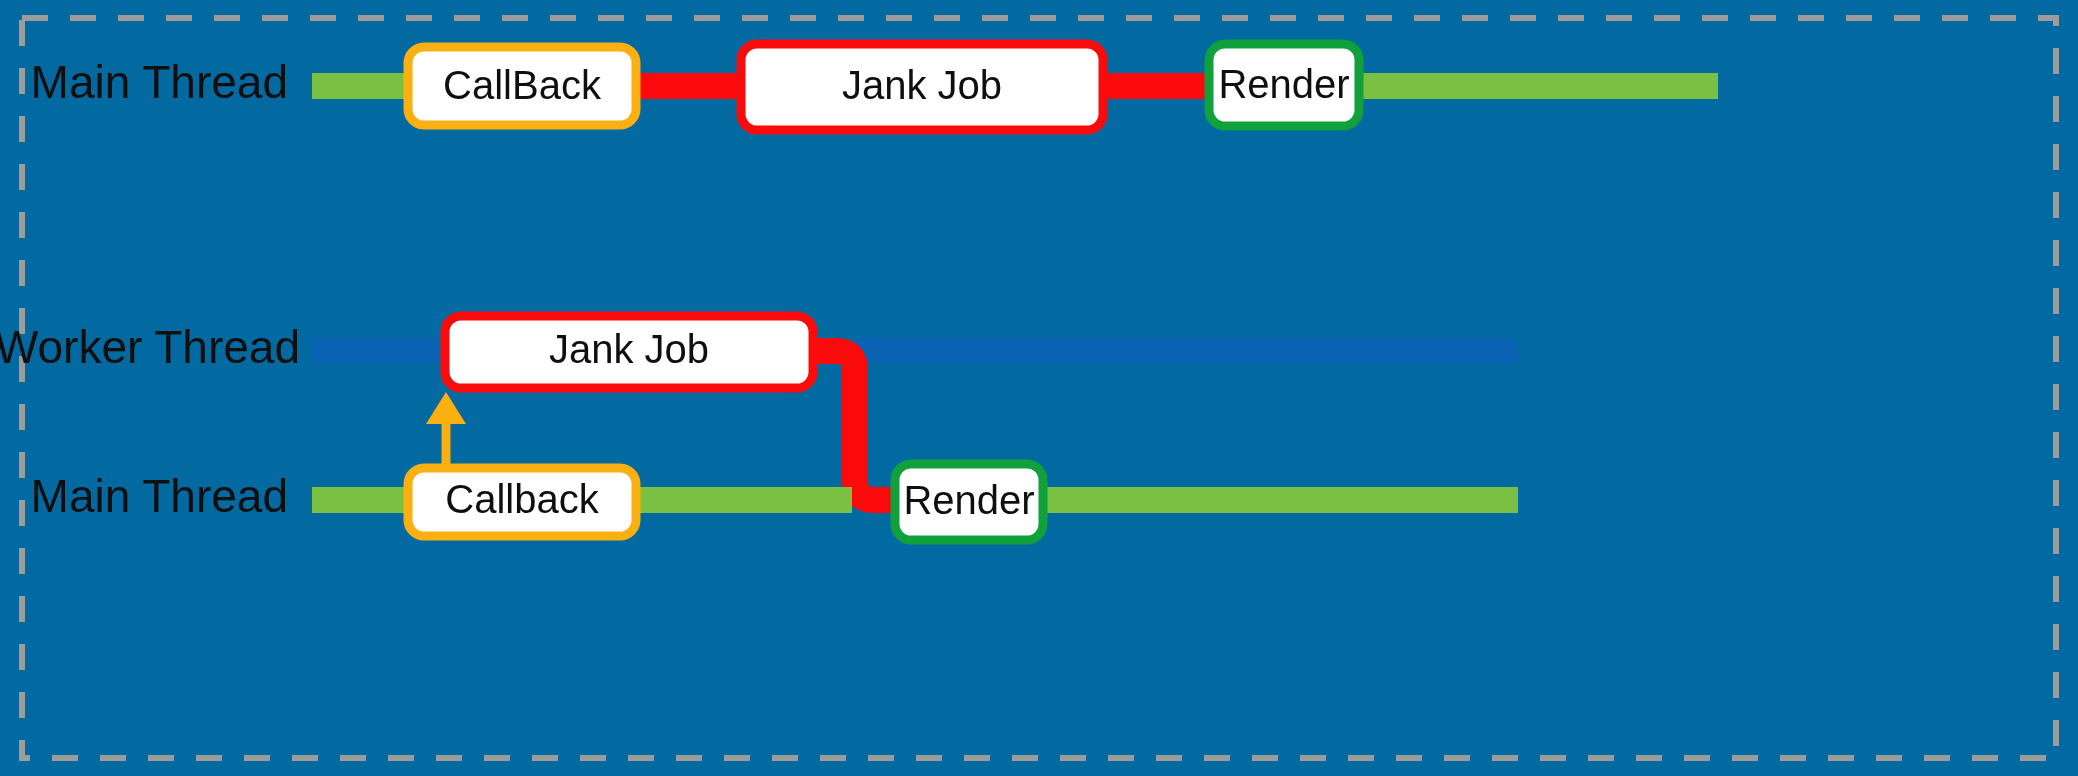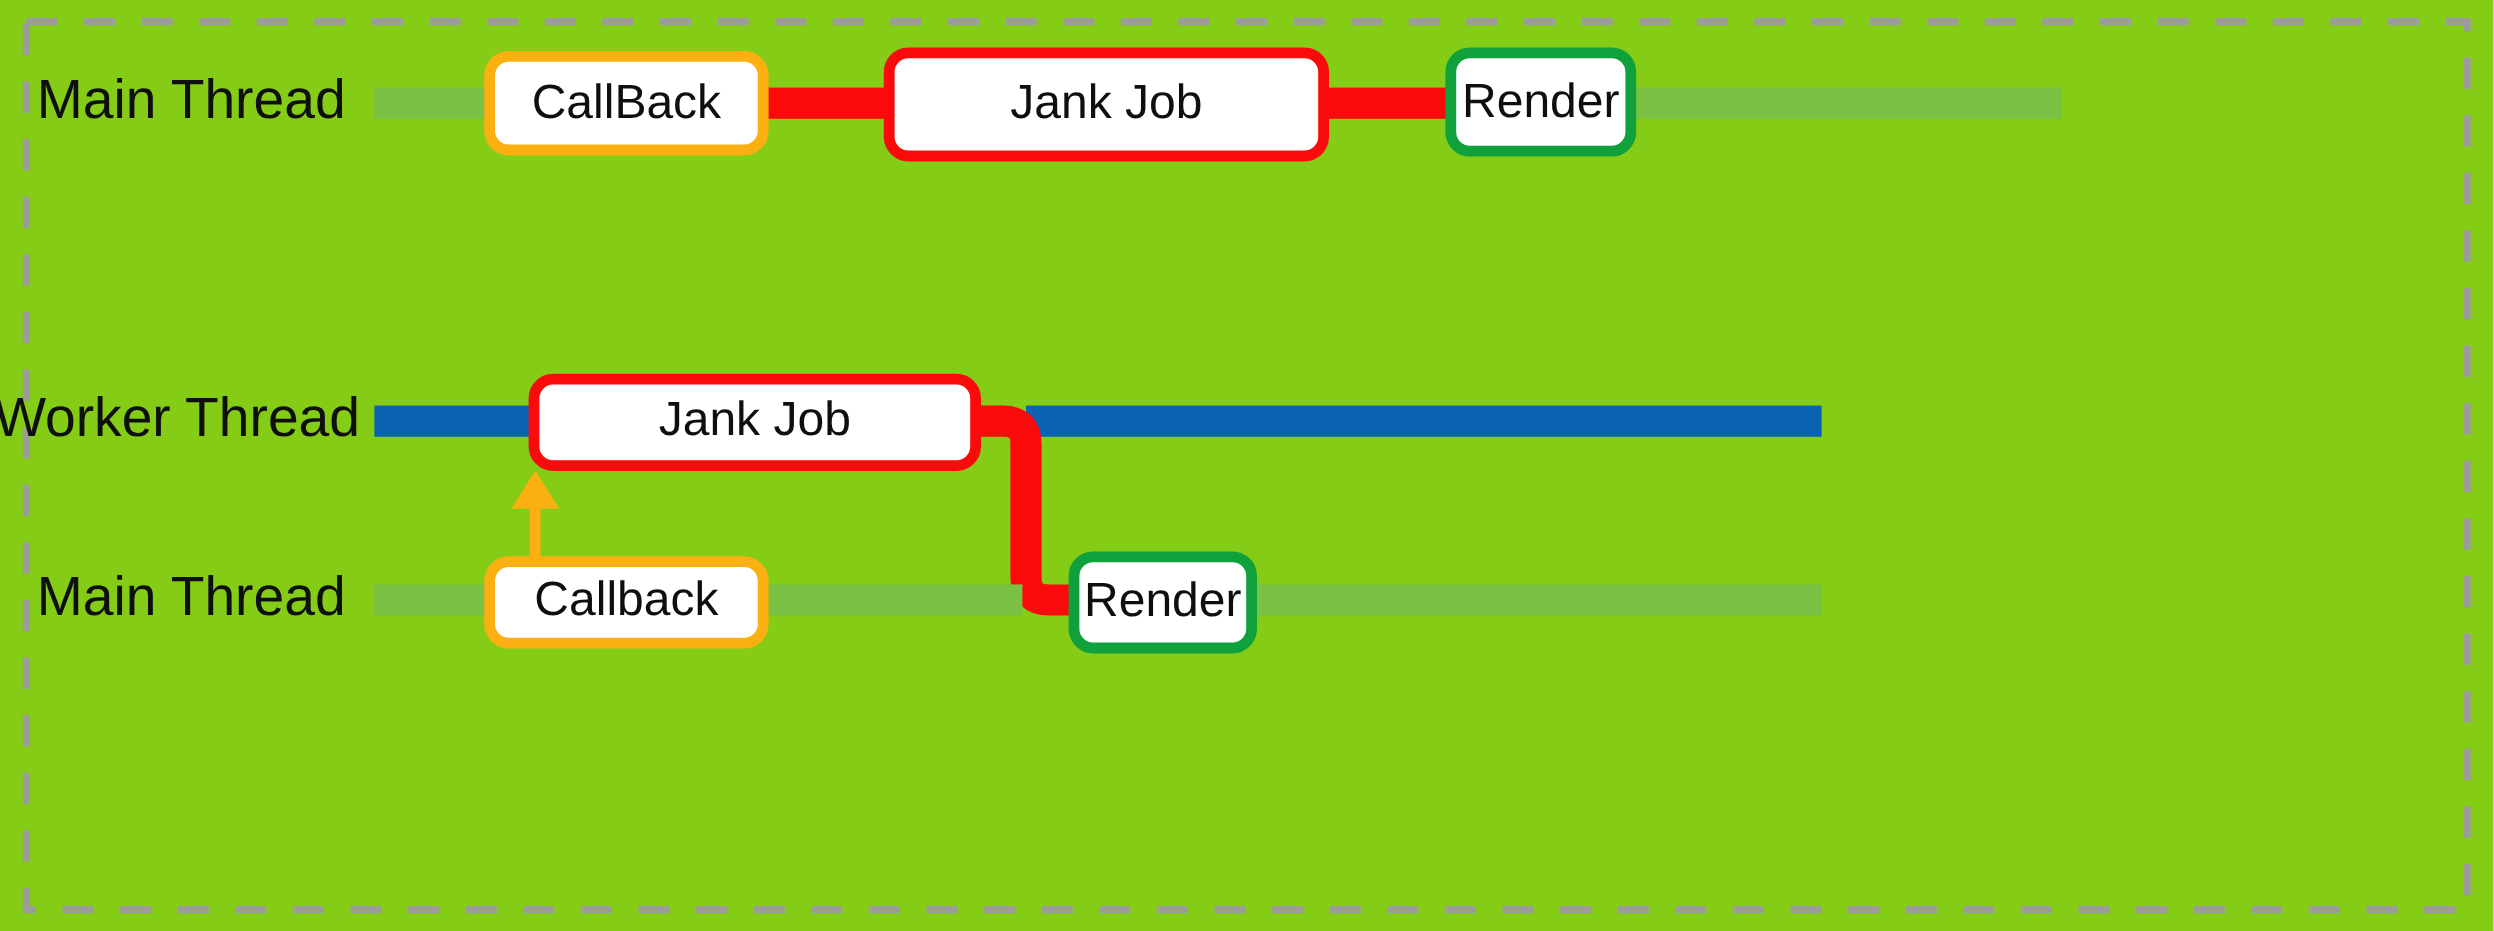--- a/index.html
+++ b/index.html
@@ -7,21 +7,21 @@
     padding: 0;
     background: #ffffff;
   }
   body {
     font-family: "Liberation Sans", sans-serif;
   }
   #stage {
     position: relative;
     width: 2078px;
     height: 776px;
-    background: #84cc16;
+    background: #0369a1;
     overflow: hidden;
   }
   svg.canvas {
     position: absolute;
     left: 0;
     top: 0;
     width: 2078px;
     height: 776px;
     display: block;
   }

